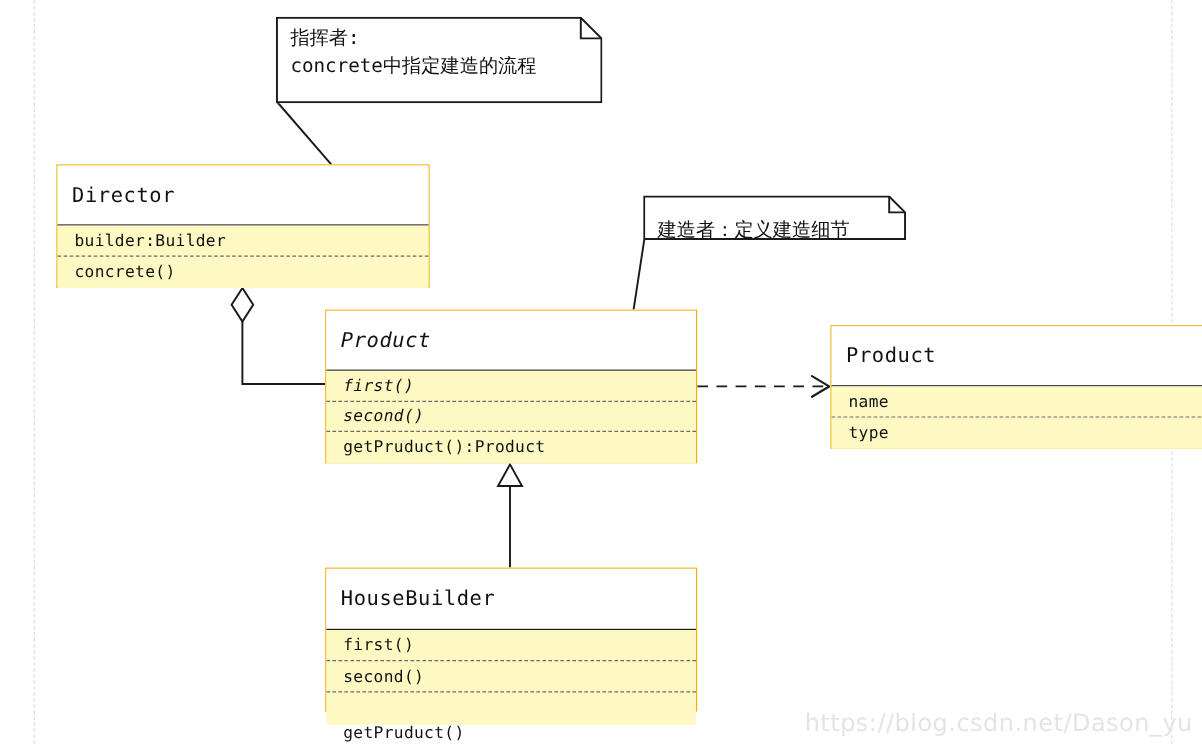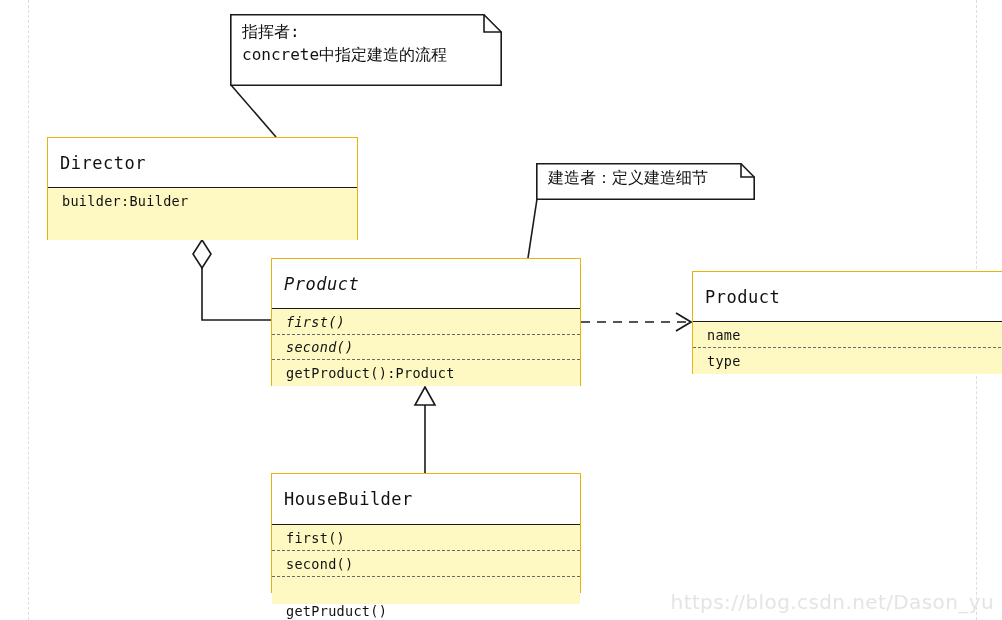--- a/index.html
+++ b/index.html
@@ -152,36 +152,37 @@
     </svg>
     <div class="note-text">指挥者:
 concrete中指定建造的流程</div>
   </div>
 
   <div class="uml-note" style="left:536px; top:163px; width:219px; height:37px;">
     <svg class="note-shape" viewBox="0 0 219 37" width="219" height="37">
       <path d="M0.8,0.8 L205,0.8 L218.2,14 L218.2,36.2 L0.8,36.2 Z" fill="#ffffff" stroke="#1a1a1a" stroke-width="1.6"></path>
       <path d="M205,0.8 L205,14 L218.2,14" fill="none" stroke="#1a1a1a" stroke-width="1.6"></path>
     </svg>
-    <div class="note-text" style="padding-top:3px; font-family:'DejaVu Sans','Liberation Sans',sans-serif;">建造者：定义建造细节</div>
+    <div class="note-text" style="padding-top:17px; font-family:'DejaVu Sans','Liberation Sans',sans-serif;">建造者：定义建造细节</div>
   </div>
 
   <div class="uml-class" style="left:47px; top:137px; width:311px; height:103px;">
     <div class="uml-header" style="height:50px;">Director</div>
     <div class="uml-body" style="height:52px;">
       <div class="uml-row" style="height:26px;">builder:Builder</div>
+      <div class="uml-row" style="height:26px;">concrete()</div>
     </div>
   </div>
 
   <div class="uml-class" style="left:271px; top:258px; width:310px; height:128px;">
     <div class="uml-header abstract" style="height:50px;">Product</div>
     <div class="uml-body" style="height:77px;">
       <div class="uml-row abstract" style="height:26px;">first()</div>
       <div class="uml-row abstract" style="height:25px;">second()</div>
-      <div class="uml-row" style="height:26px;">getProduct():Product</div>
+      <div class="uml-row" style="height:26px;">getPruduct():Product</div>
     </div>
   </div>
 
   <div class="uml-class" style="left:692px; top:271px; width:330px; height:103px;">
     <div class="uml-header" style="height:50px;">Product</div>
     <div class="uml-body" style="height:52px;">
       <div class="uml-row" style="height:26px;">name</div>
       <div class="uml-row" style="height:26px;">type</div>
     </div>
   </div>

